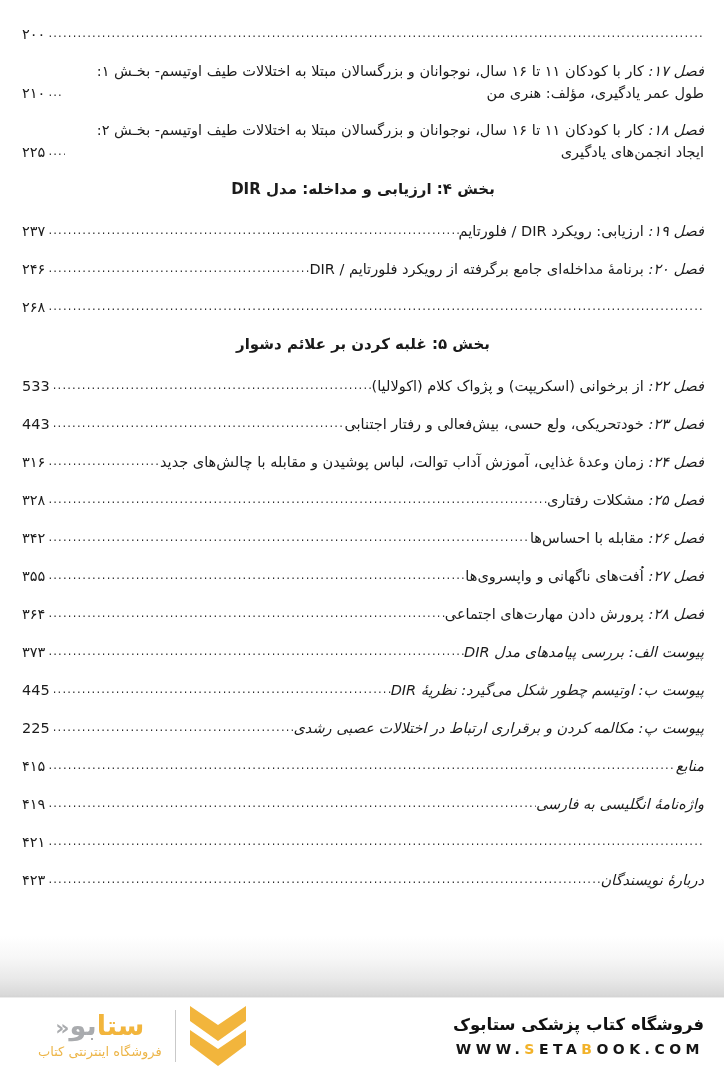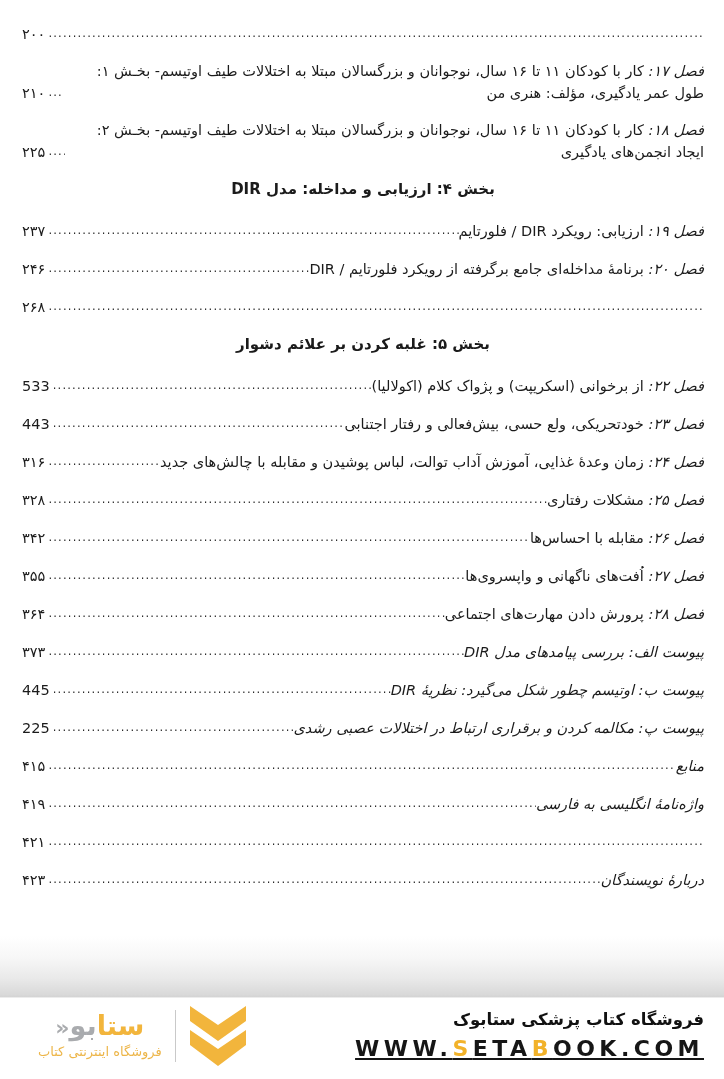--- a/index.html
+++ b/index.html
@@ -67,21 +67,21 @@
   .brand{direction:rtl;font-weight:bold;font-size:27px;line-height:1;letter-spacing:1px;}
   .b-yellow{color:#F2B53C;}
   .b-grey{color:#A9ABAE;}
   .b-mark{color:#A9ABAE;font-size:22px;font-weight:bold;}
   .subtitle{direction:rtl;color:#EDB64A;font-size:13px;margin-top:5px;}
   .logo-divider{width:1px;height:52px;background:#c9c9c9;margin:0 13px;}
   .chevron-icon{display:block;}
   .chevron-icon polygon{fill:#F2B53C;}
   .footer-right{text-align:right;}
   .store-name{direction:rtl;font-weight:bold;font-size:16.5px;color:#111;margin-bottom:7px;}
-  .site-url{font-weight:bold;font-size:22px;letter-spacing:4.5px;color:#161616;white-space:nowrap;text-decoration:underline;}
+  .site-url{font-weight:bold;font-size:14px;letter-spacing:4.5px;color:#161616;white-space:nowrap;}
   .site-url .hl{color:#F2B229;}
 </style>
 </head>
 <body>
 
 <div class="page">
 
   <div class="content">
       <div class="toc-row">
         <span class="dots">................................................................................................................................................................................................................................................................................................................................................................................................................</span>

